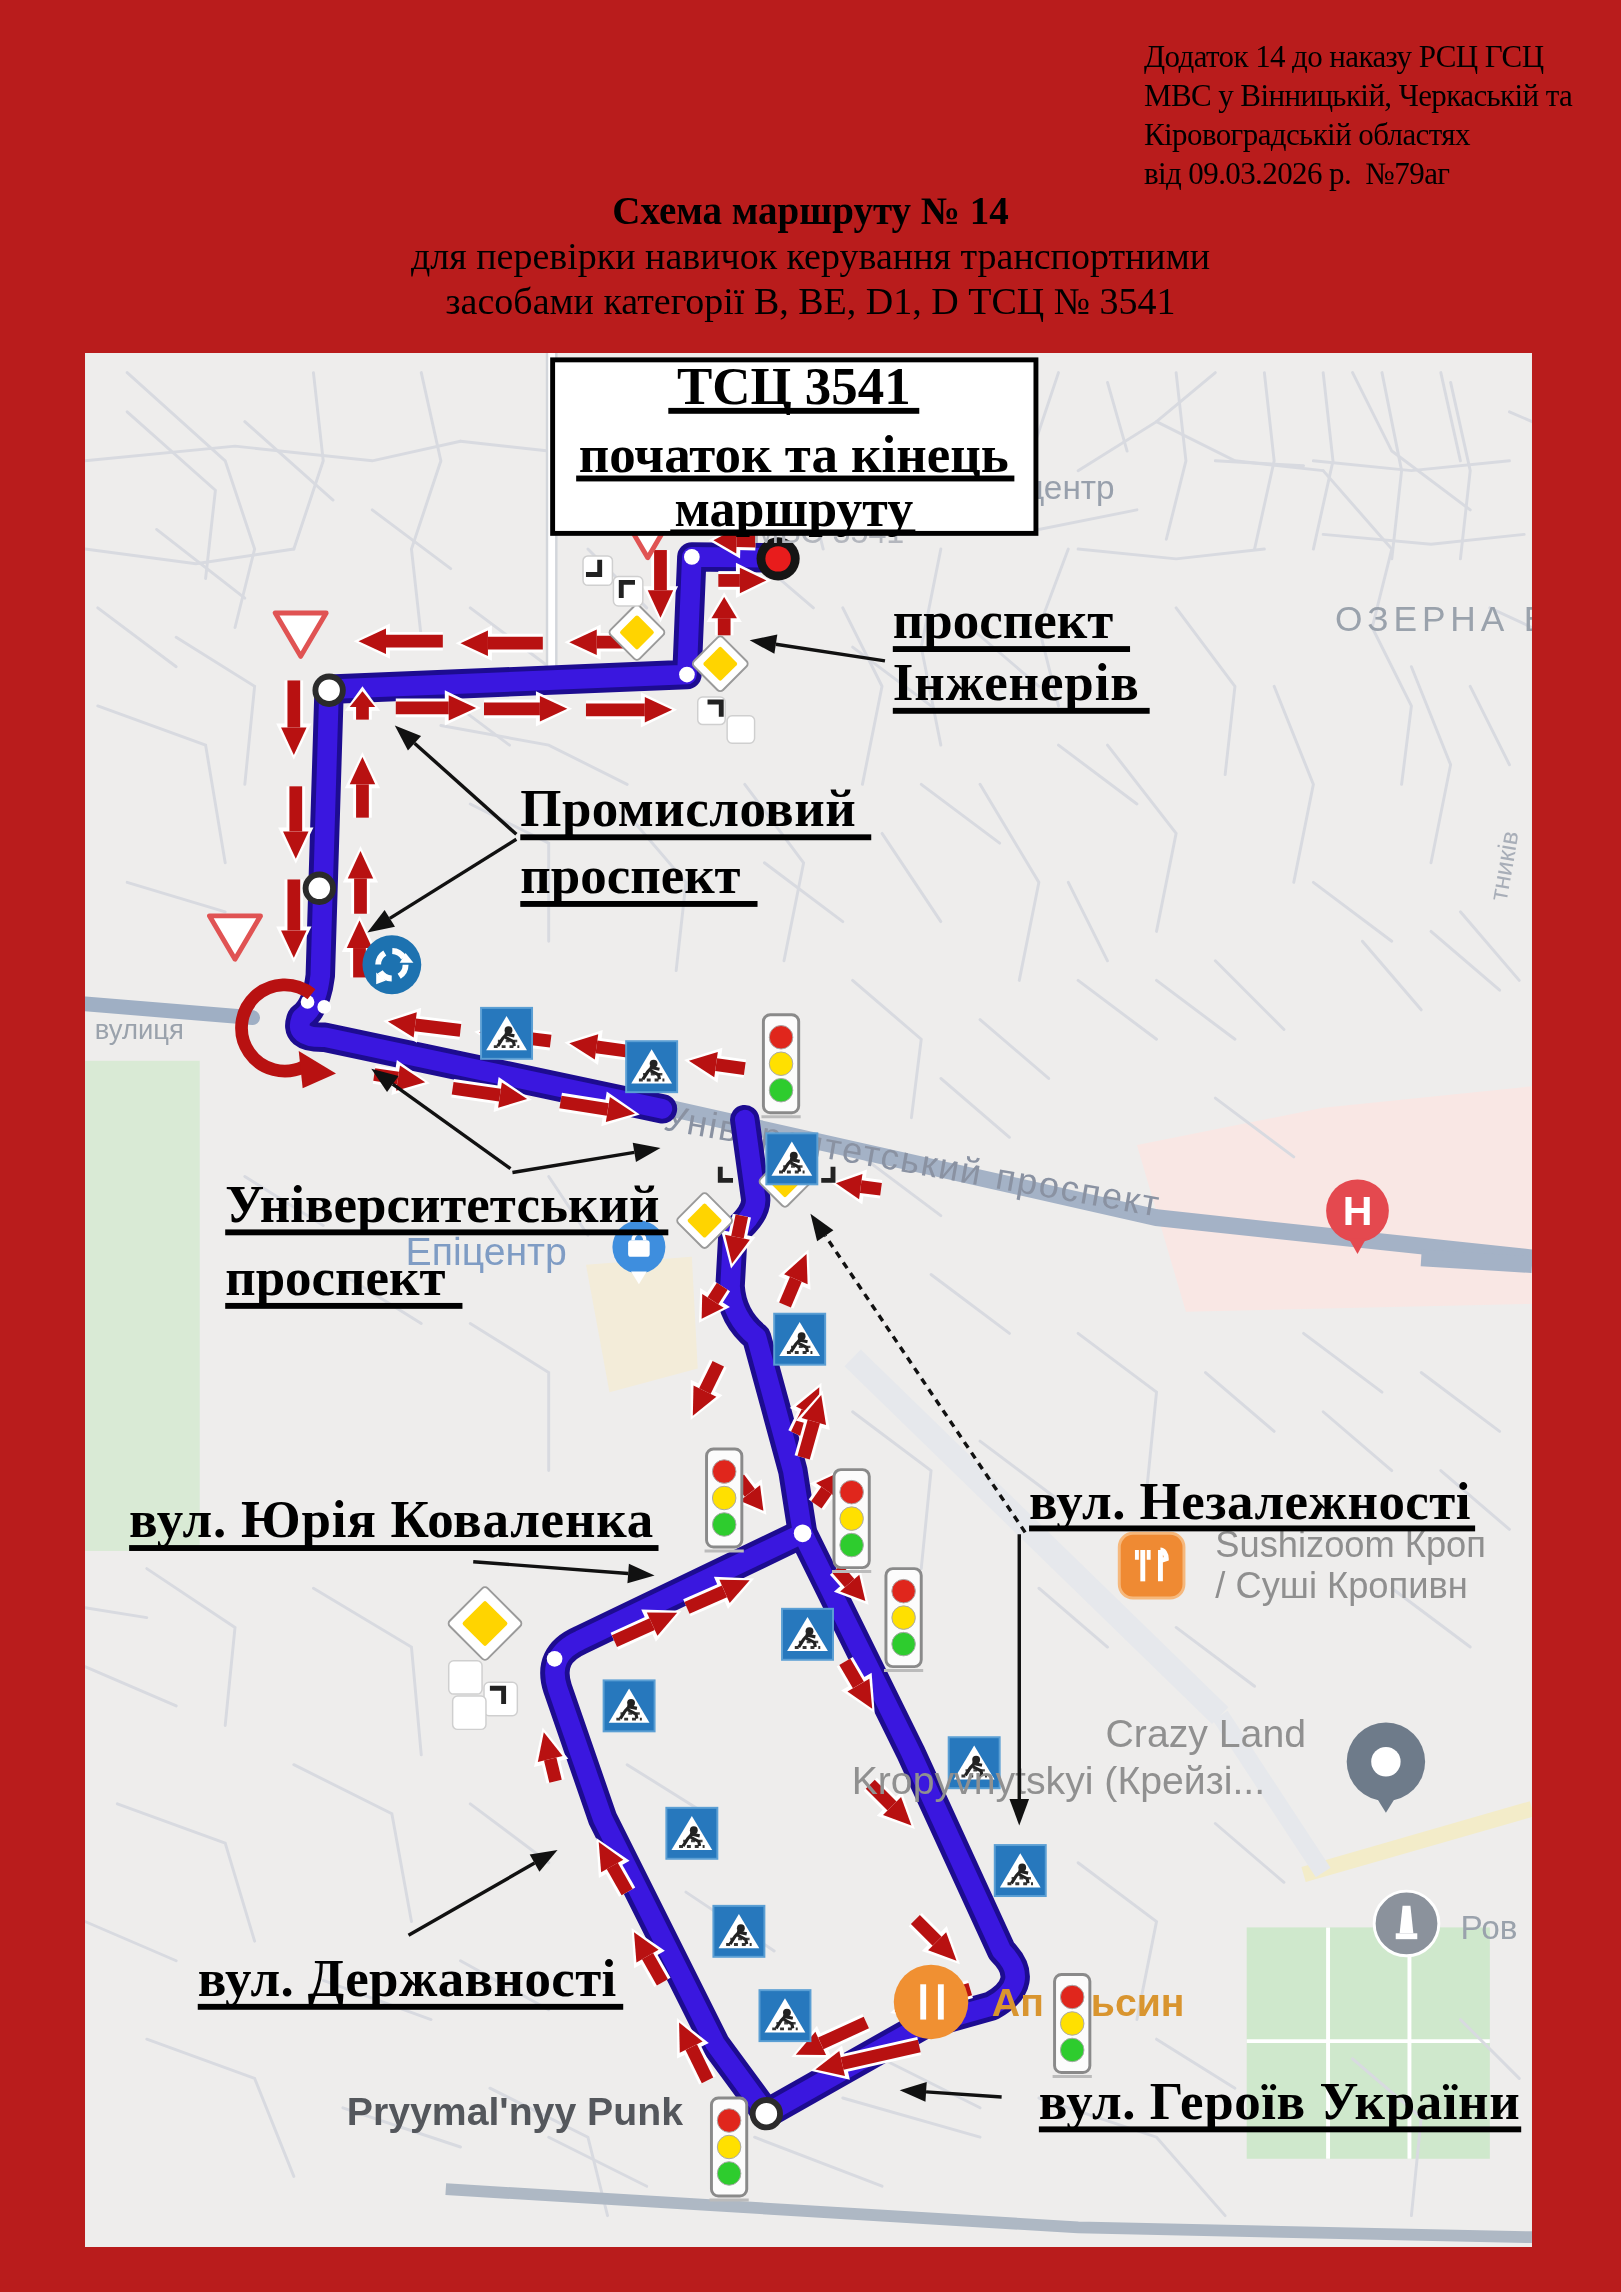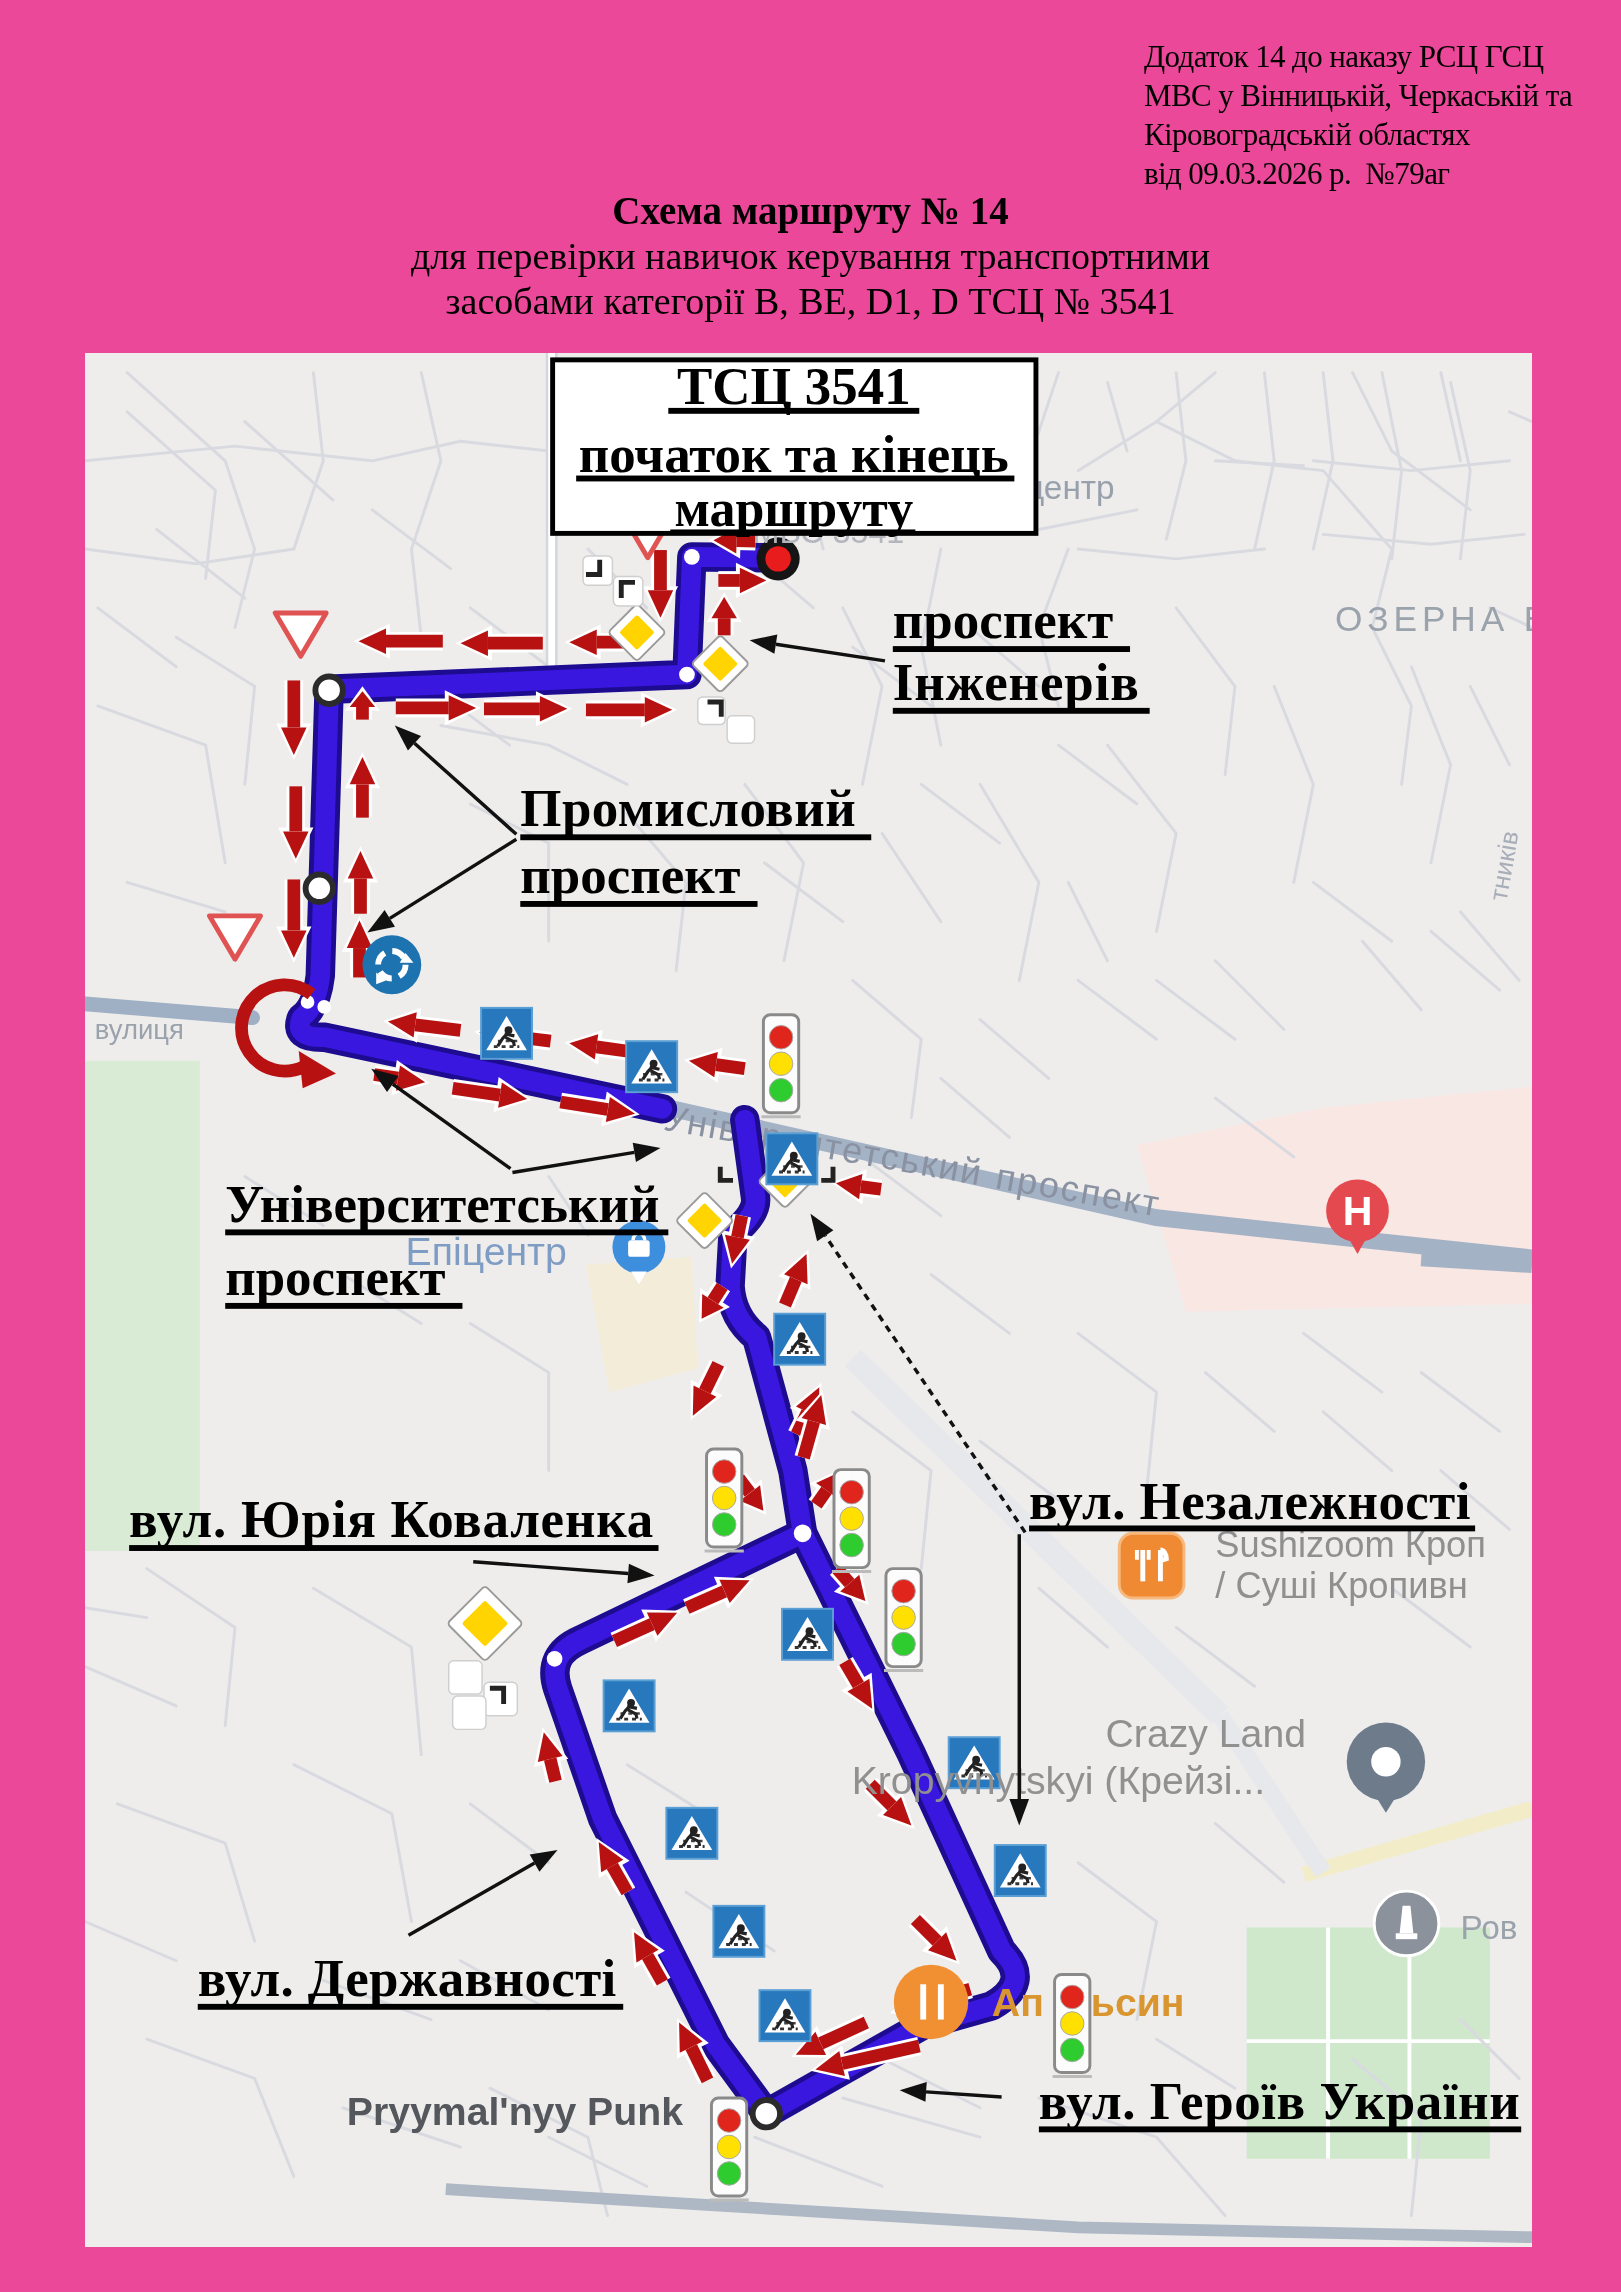--- a/index.html
+++ b/index.html
@@ -1,15 +1,15 @@
 <!DOCTYPE html>
 <html lang="uk"><head><meta charset="utf-8">
 <style>
 html,body{margin:0;padding:0;background:#fff;}
-.page{position:relative;width:1621px;height:2293px;overflow:hidden;background:#ec4899;font-family:"Liberation Serif",serif;}
+.page{position:relative;width:1621px;height:2293px;overflow:hidden;background:#b91c1c;font-family:"Liberation Serif",serif;}
 .hdr{position:absolute;left:1144px;top:37px;width:470px;font-size:31px;line-height:39px;letter-spacing:-0.6px;color:#000;white-space:nowrap;}
 .title{position:absolute;left:0;top:188px;width:1621px;text-align:center;font-size:38px;line-height:45px;color:#000;}
 .title b{font-size:39px;}
 </style></head>
 <body>
 <div class="page">
 
 <div class="hdr">Додаток 14 до наказу РСЦ ГСЦ<br>МВС у Вінницькій, Черкаській та<br>Кіровоградській областях<br>від 09.03.2026 р.&nbsp; №79аг</div>
 
 <div class="title"><b>Схема маршруту № 14</b><br>для перевірки навичок керування транспортними<br>засобами категорії В, ВЕ, D1, D ТСЦ № 3541</div>

